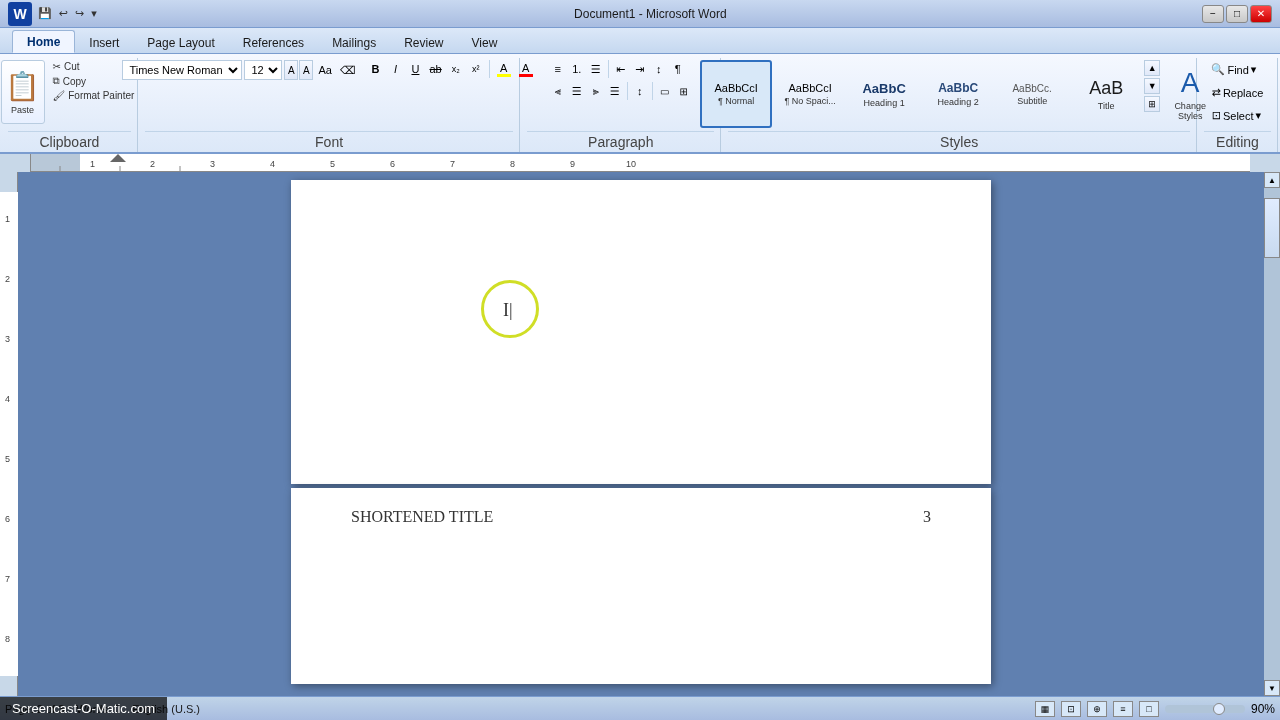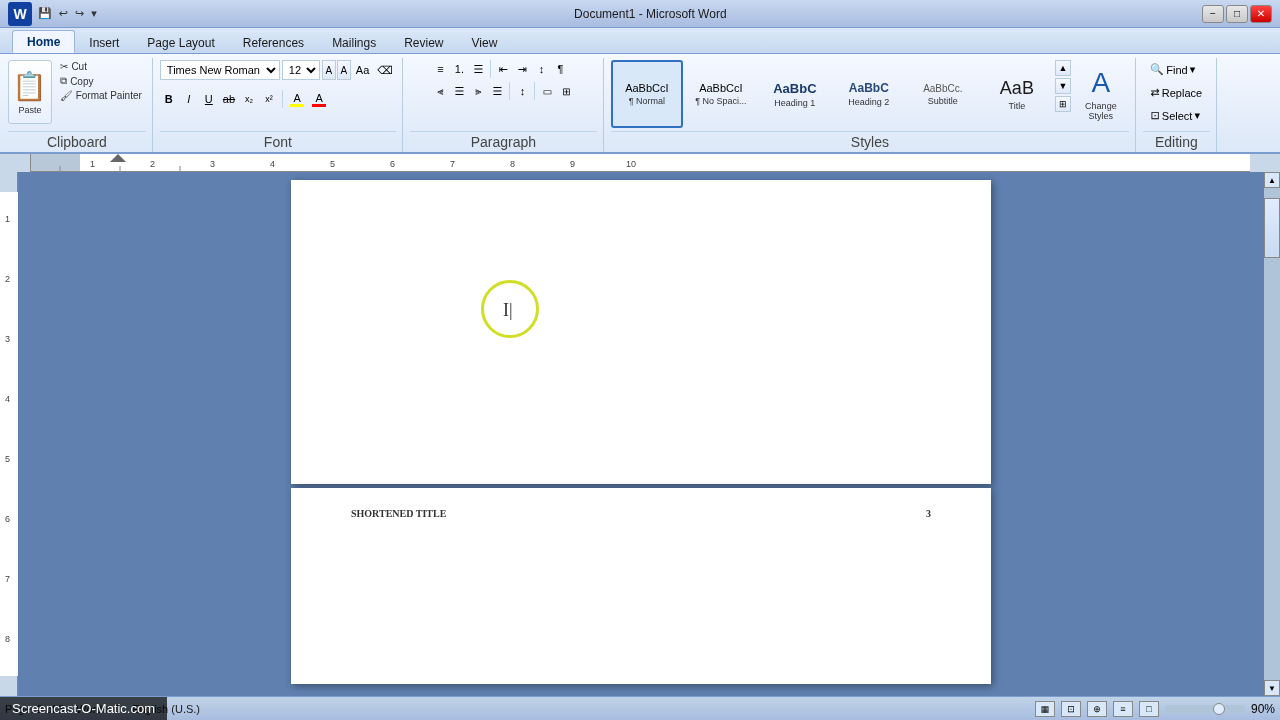--- a/index.html
+++ b/index.html
@@ -249,23 +249,22 @@
       top: 120px; left: 212px;
       font-size: 18px; color: #333;
       font-family: 'Times New Roman', serif;
     }
 
     
     .page-header {
       display: flex; justify-content: space-between; align-items: center;
       padding: 20px 60px 0;
       font-family: 'Times New Roman', serif;
-      font-size: 10px;
+      font-size: 16px;
       color: #333;
-      font-weight: bold;
     }
     .scrollbar { width: 16px; background: #c8d8e8; display: flex; flex-direction: column; }
     .scrollbar-top-btn { height: 16px; background: #d8e8f8; border: 1px solid #888; display: flex; align-items: center; justify-content: center; font-size: 8px; cursor: pointer; }
     .scrollbar-track { flex: 1; background: #b0c4d8; position: relative; }
     .scrollbar-thumb { width: 100%; height: 60px; background: linear-gradient(to bottom, #e0ecff, #c8daf0); border: 1px solid #888; position: absolute; top: 10px; cursor: pointer; }
     .scrollbar-bottom-btn { height: 16px; background: #d8e8f8; border: 1px solid #888; display: flex; align-items: center; justify-content: center; font-size: 8px; cursor: pointer; }
 
     
     .status-bar {
       height: 24px;
@@ -342,21 +341,21 @@
         <div class="small-btn">
           <span>🖌</span>
           <span>Format Painter</span>
         </div>
       </div>
     </div>
     <div class="ribbon-group-label">Clipboard</div>
   </div>
 
   <div class="ribbon-group font-group">
-    <div class="ribbon-group-content" style="flex-direction:column;gap:8px;">
+    <div class="ribbon-group-content" style="flex-direction:row;gap:8px;">
       <div class="font-row">
         <select class="font-select">
           <option>Times New Roman</option>
         </select>
         <select class="size-select">
           <option>12</option>
         </select>
         <div class="size-arrows">
           <div class="size-arrow">A</div>
           <div class="size-arrow">A</div>

